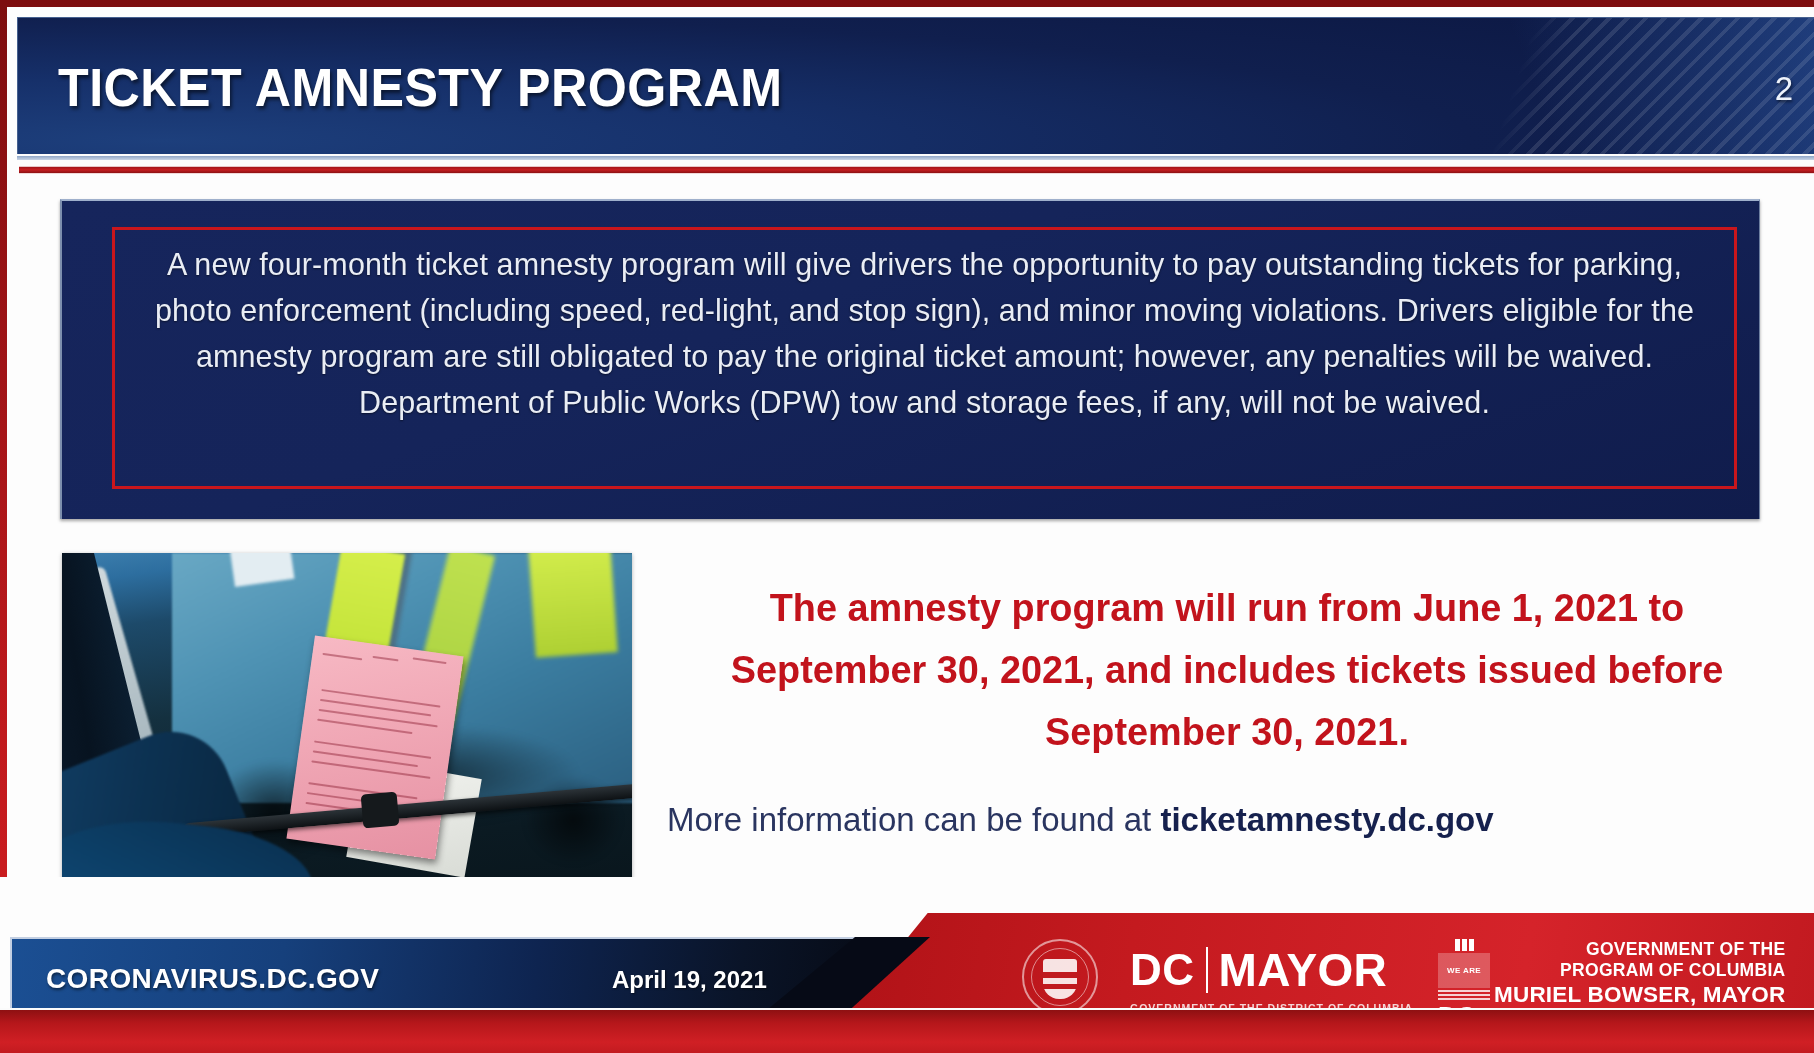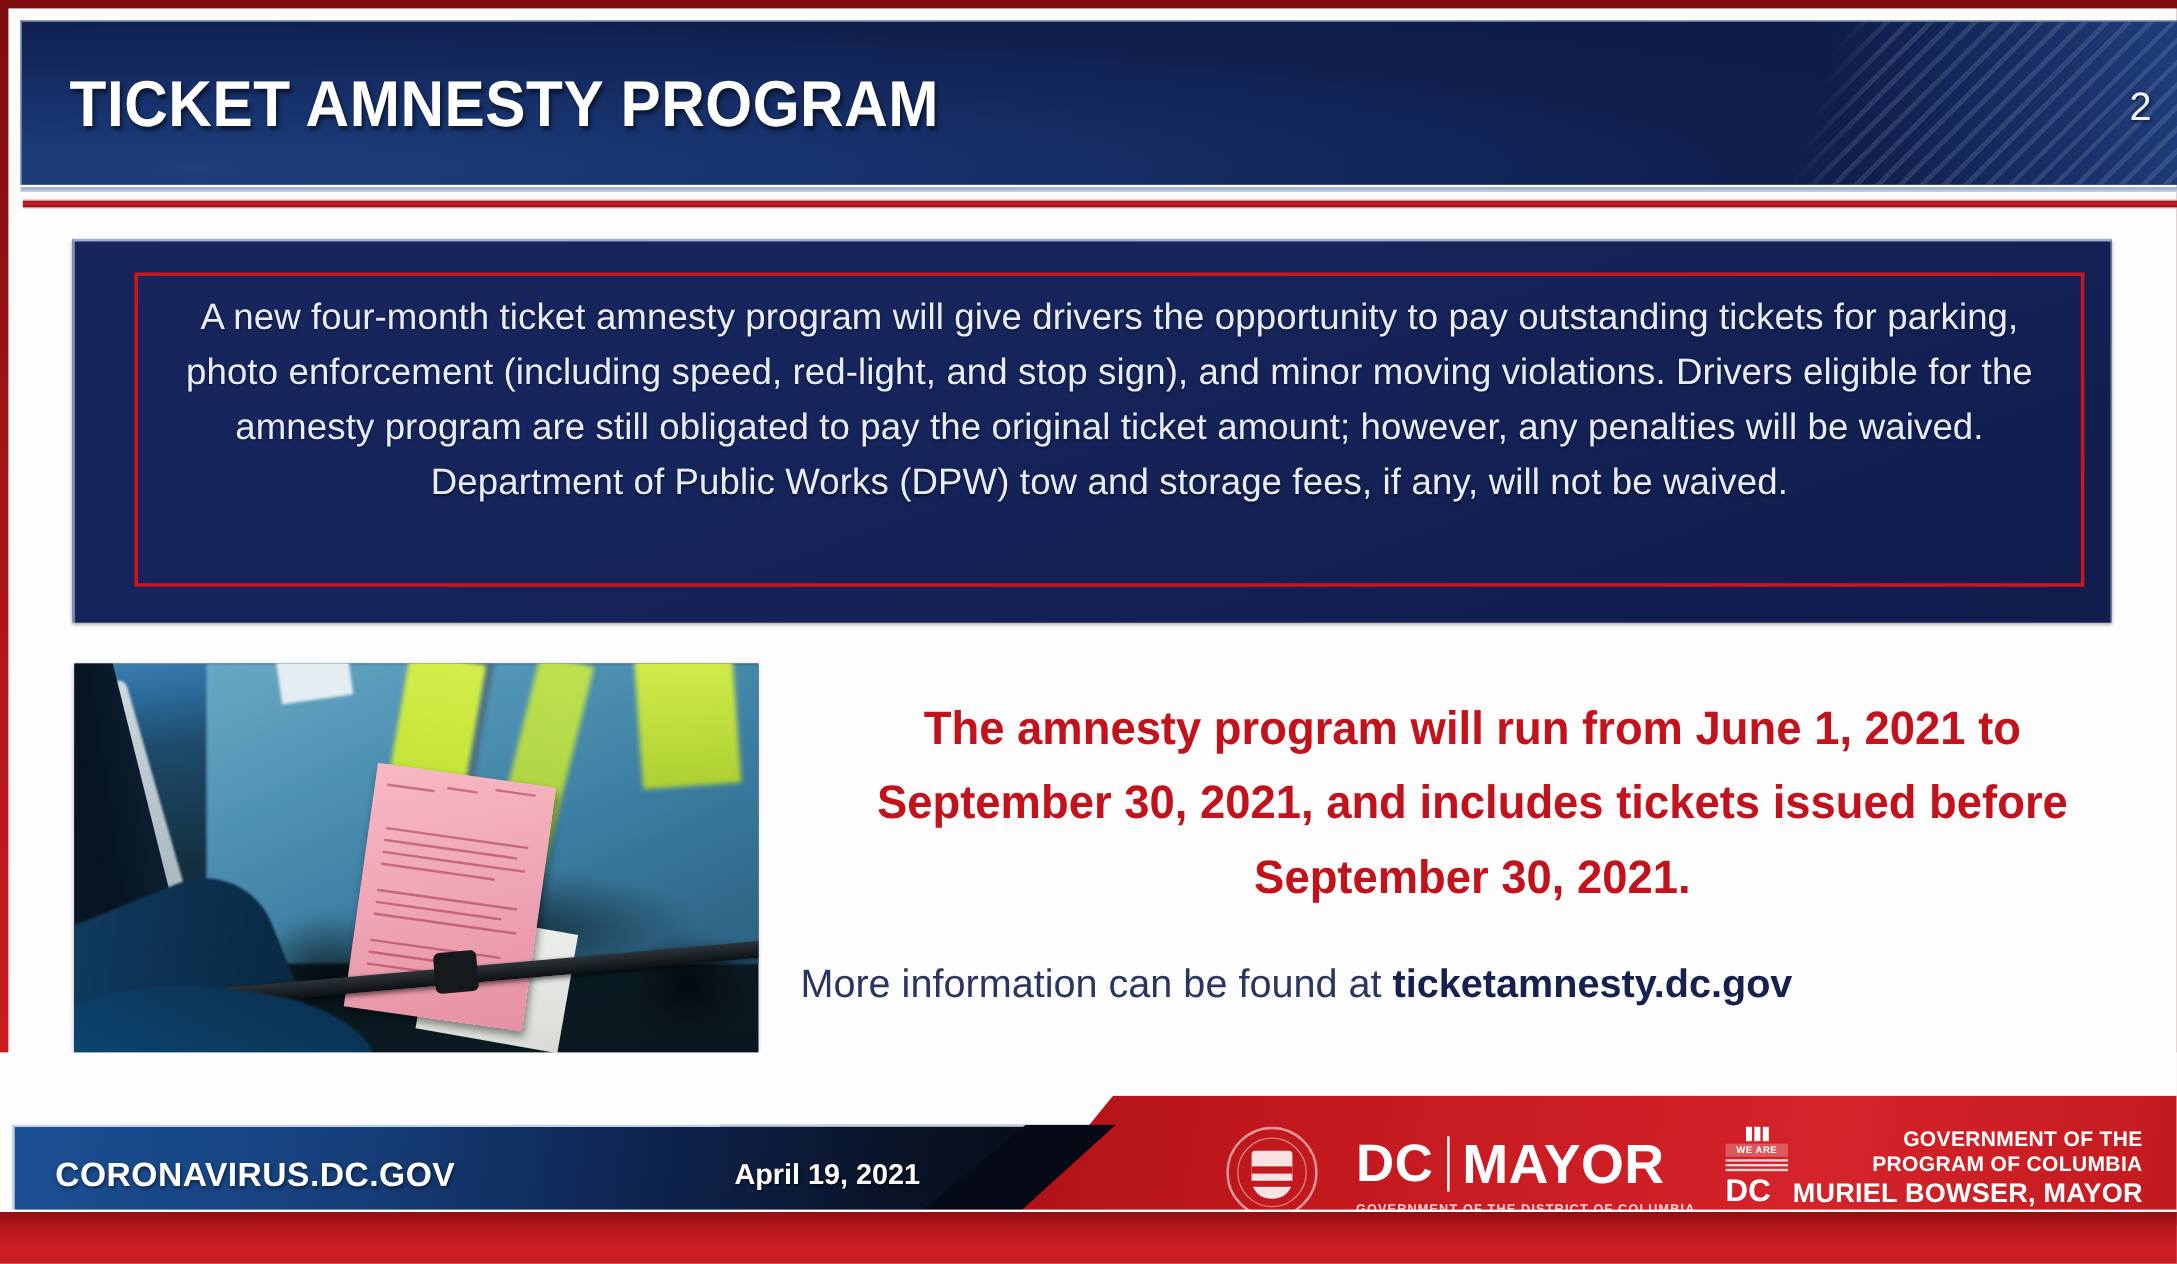--- a/index.html
+++ b/index.html
@@ -308,21 +308,21 @@
   #dch-sub {
     color: #f4d5d7; font-size: 10.5px; letter-spacing: 1.0px; margin-top: 5px;
     font-weight: 700;
   }
 
   
   #gov-lockup { position: absolute; left: 1438px; top: 62px; display:flex; }
   #gov-mark { width: 52px; position: relative; }
   #gov-weare {
     font-size: 8px; color:#fff; font-weight:700; letter-spacing: .4px;
-    background: rgba(255,255,255,0.25); text-align:center; padding:1px 0;
+    background: rgba(255,255,255,0.25); text-align:center; padding:13px 0;
   }
   #gov-cols {
     display:flex; gap:2px; justify-content:center; margin-bottom:2px;
   }
   #gov-cols i { display:block; width:5px; height:12px; background:#fff; }
   #gov-bars { margin-top:2px; }
   #gov-bars i { display:block; height:2px; background:rgba(255,255,255,.8); margin-bottom:2px; }
   #gov-dc {
     color:#fff; font-size: 26px; font-weight:700; line-height:26px; margin-top:3px;
     font-family:"Liberation Sans","DejaVu Sans",sans-serif;

